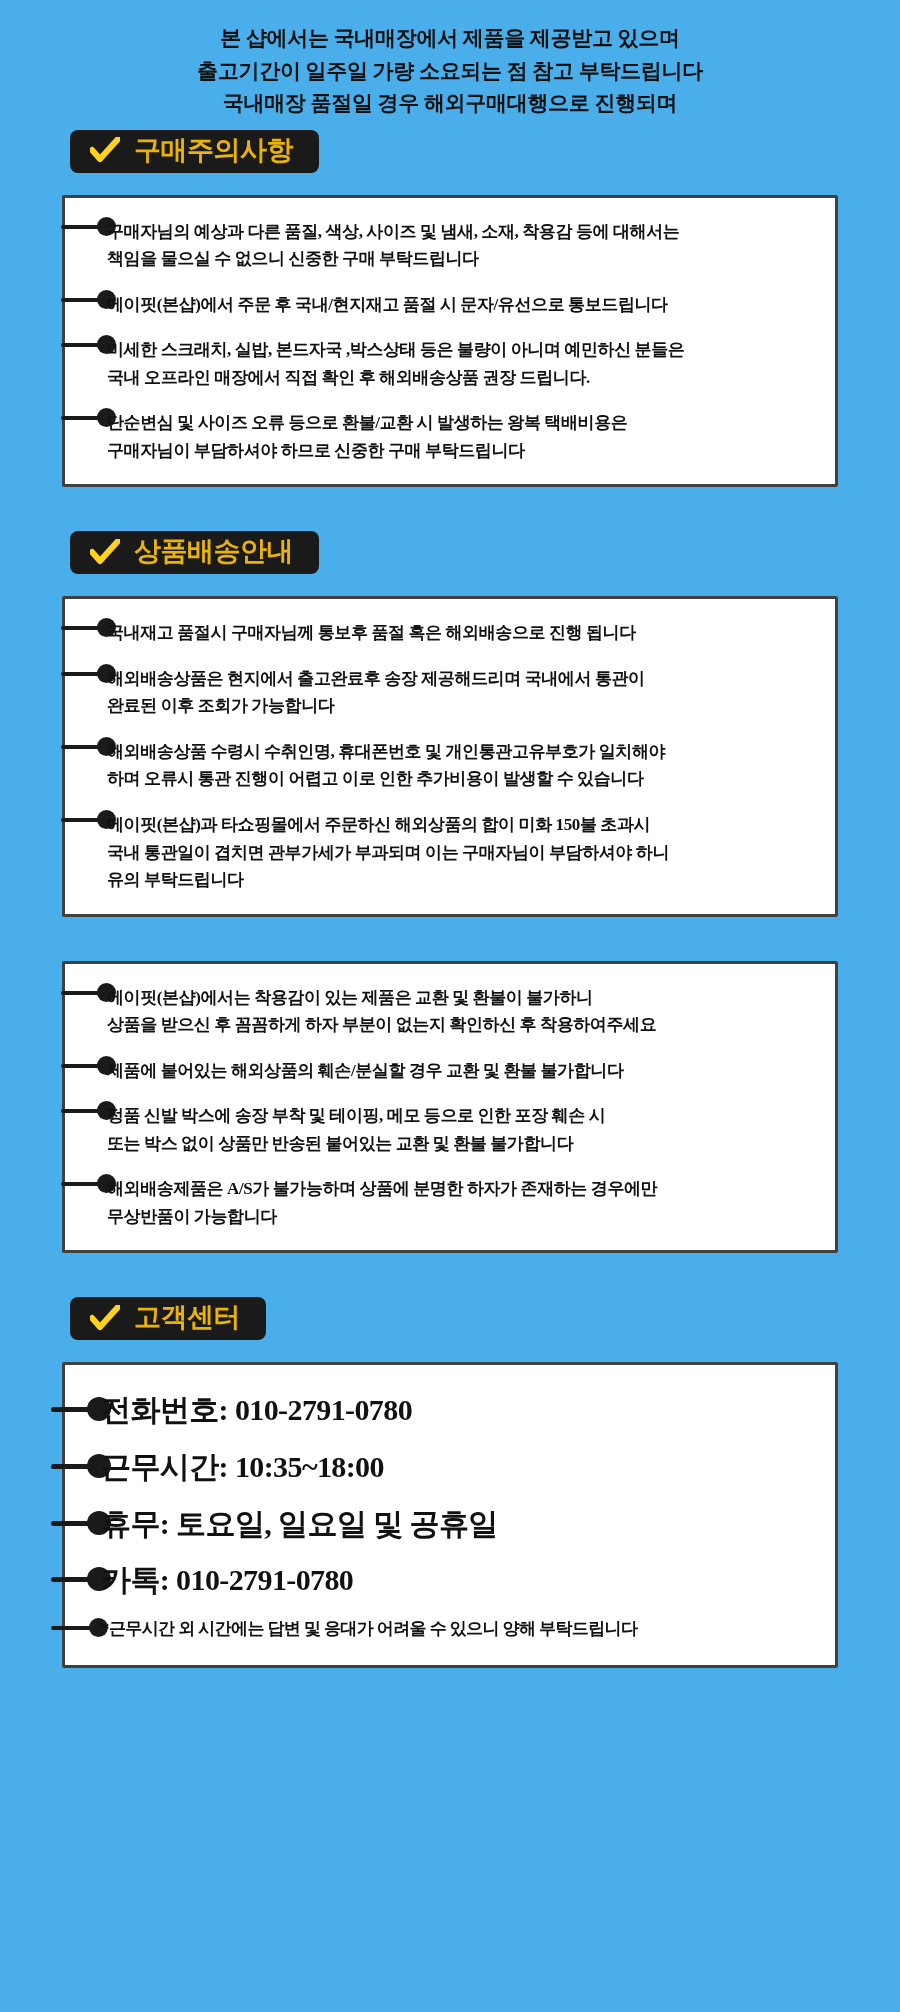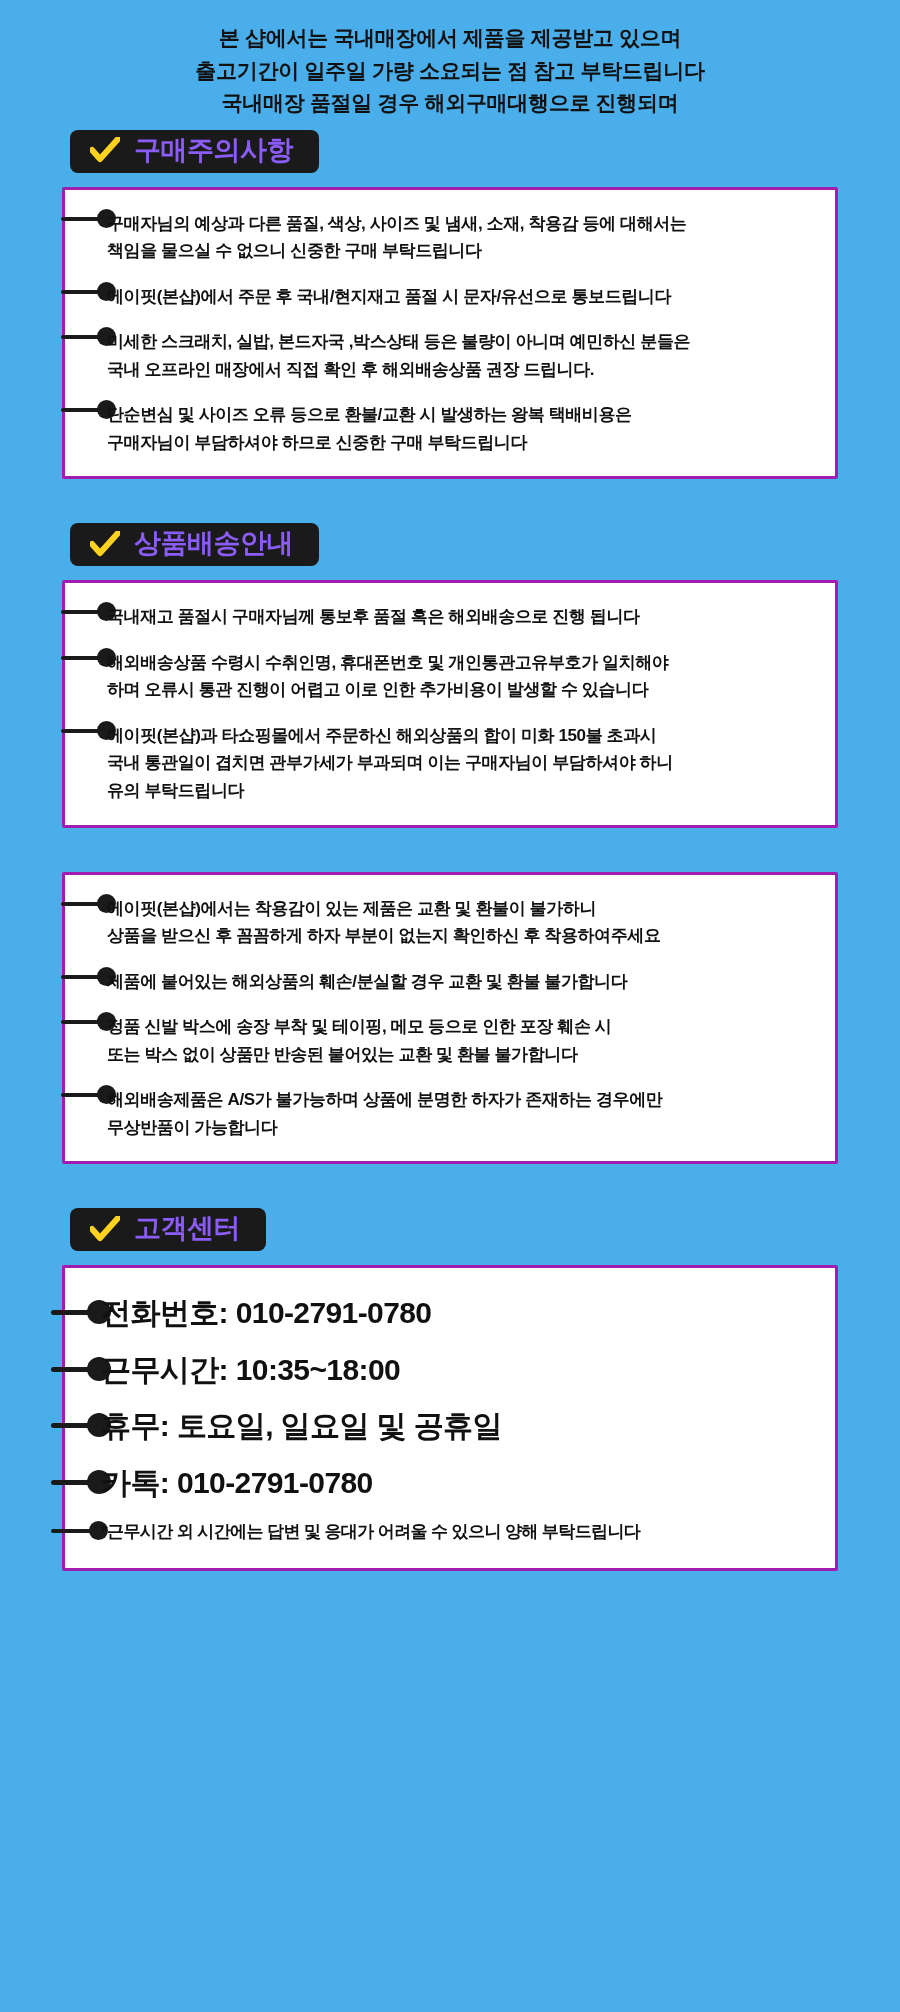--- a/index.html
+++ b/index.html
@@ -13,20 +13,21 @@
     font-family: "Liberation Sans", sans-serif;
     -webkit-font-smoothing: antialiased;
   }
   .page {
     position: relative;
     width: 900px;
     min-height: 2012px;
     box-sizing: border-box;
     padding: 0 0 30px 0;
     overflow: hidden;
+    font-family: Liberation Serif, serif;
   }
 
   
   .notice {
     text-align: center;
     padding: 22px 40px 10px 40px;
   }
   .notice-line {
     color: #111111;
     font-weight: bold;
@@ -59,33 +60,33 @@
   }
   .check {
     width: 30px;
     height: 26px;
     display: inline-block;
     position: relative;
     flex: none;
   }
   .check svg { display: block; }
   .badge-title {
-    color: #8b5cf6;
+    color: #eab308;
     font-weight: bold;
     font-size: 27px;
     letter-spacing: -0.5px;
     line-height: 1;
     white-space: nowrap;
   }
 
   
   .box {
-    margin-top: 14px;
+    margin-top: 22px;
     background: #ffffff;
-    border: 3px solid #a21caf;
+    border: 3px solid #404040;
     border-radius: 2px;
     padding: 20px 26px 20px 42px;
     position: relative;
   }
   .items {
     list-style: none;
     margin: 0;
     padding: 0;
   }
   .item {
@@ -216,20 +217,24 @@
         </span>
         <span class="badge-title">상품배송안내</span>
       </div>
     </div>
     <div class="box">
       <ul class="items">
         <li class="item">
             <span class="item-text" style="white-space:pre-line">국내재고 품절시 구매자님께 통보후 품절 혹은 해외배송으로 진행 됩니다</span>
           </li>
         <li class="item">
+            <span class="item-text" style="white-space:pre-line">해외배송상품은 현지에서 출고완료후 송장 제공해드리며 국내에서 통관이
+완료된 이후 조회가 가능합니다</span>
+          </li>
+        <li class="item">
             <span class="item-text" style="white-space:pre-line">해외배송상품 수령시 수취인명, 휴대폰번호 및 개인통관고유부호가 일치해야
 하며 오류시 통관 진행이 어렵고 이로 인한 추가비용이 발생할 수 있습니다</span>
           </li>
         <li class="item">
             <span class="item-text" style="white-space:pre-line">에이핏(본샵)과 타쇼핑몰에서 주문하신 해외상품의 합이 미화 150불 초과시
 국내 통관일이 겹치면 관부가세가 부과되며 이는 구매자님이 부담하셔야 하니
 유의 부탁드립니다</span>
           </li>
       </ul>
     </div>

